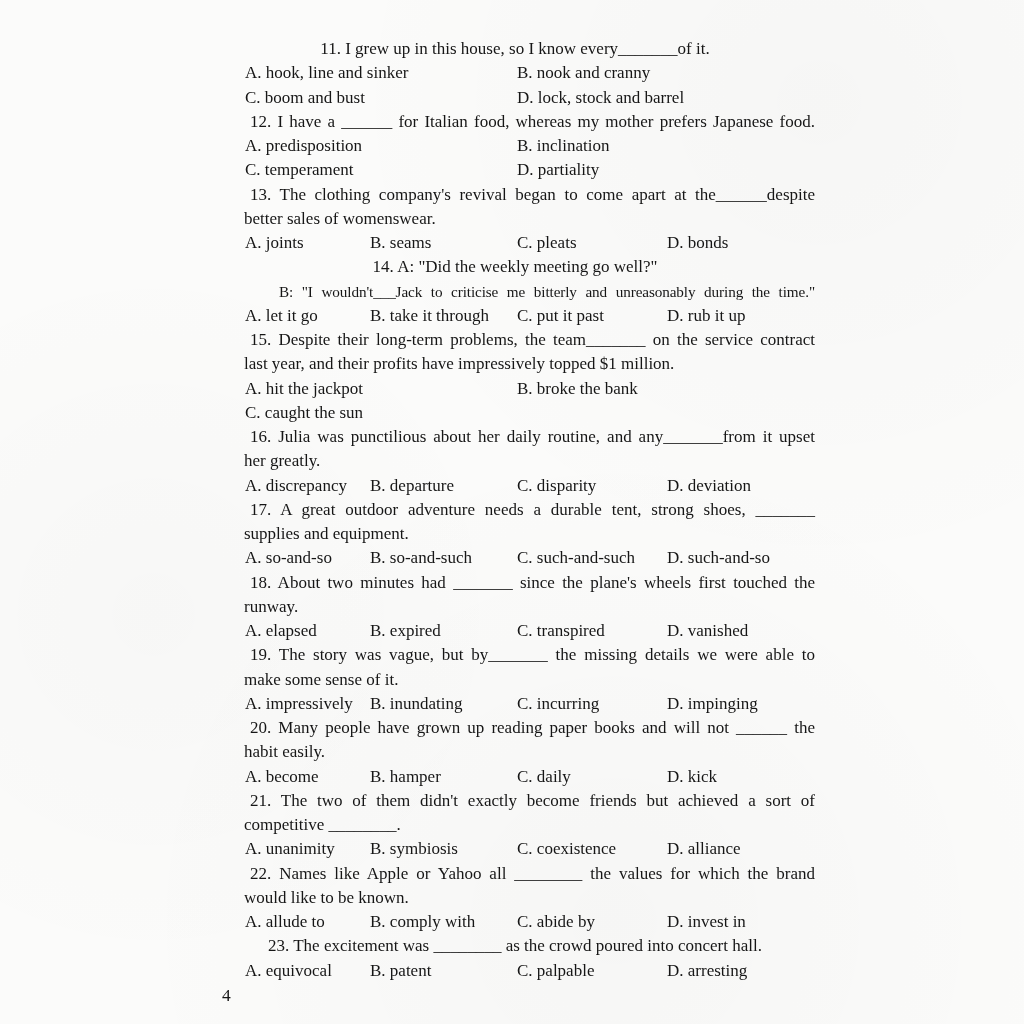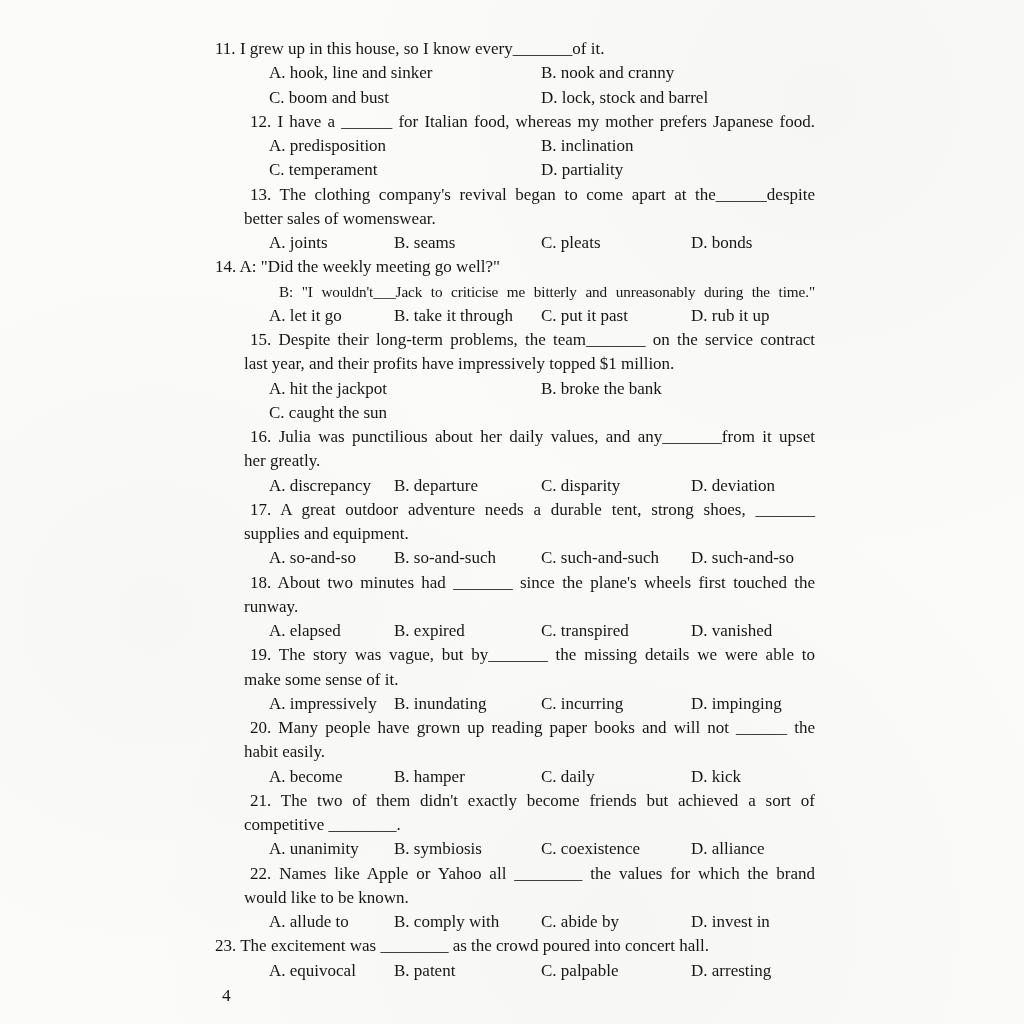--- a/index.html
+++ b/index.html
@@ -32,39 +32,40 @@
     top: 37px;
     width: 600px;
     font-size: 17px;
     line-height: 24.25px;
   }
   .question { margin: 0; }
   .qline { min-height: 24.25px; }
   .qline.first {
     padding-left: 29px;
     text-indent: -29px;
+    text-align: center;
   }
   .qline.cont { padding-left: 29px; }
   .qline.justify {
     text-align: justify;
     text-align-last: justify;
     margin-left: 35px;
   }
   .qline.small {
     font-size: 15.2px;
     letter-spacing: -0.1px;
   }
   .qnum { padding-right: 0; }
   .opts {
     padding-left: 30px;
     display: grid;
   }
   .opts.row  { grid-template-columns: 125px 147px 150px auto; }
   .opts.cols2 { grid-template-columns: 272px auto; }
-  .opt { white-space: nowrap; min-height: 24.25px; margin-left: 24px; }
+  .opt { white-space: nowrap; min-height: 24.25px; }
   .opt-label { }
   .page-num {
     position: absolute;
     left: 222px;
     top: 985px;
     font-size: 17.5px;
   }
 </style>
 </head>
 <body>
@@ -111,21 +112,21 @@
     <section class="question">
       <div class="qline first justify"><span class="qnum">15. </span><span class="qtext">Despite their long-term problems, the team_______ on the service contract</span></div>
       <div class="qline cont"><span class="qtext">last year, and their profits have impressively topped $1 million.</span></div>
       <div class="opts cols2">
         <span class="opt"><span class="opt-label">A. </span><span class="opt-text">hit the jackpot</span></span>
         <span class="opt"><span class="opt-label">B. </span><span class="opt-text">broke the bank</span></span>
         <span class="opt"><span class="opt-label">C. </span><span class="opt-text">caught the sun</span></span>
       </div>
     </section>
     <section class="question">
-      <div class="qline first justify"><span class="qnum">16. </span><span class="qtext">Julia was punctilious about her daily values, and any_______from it upset</span></div>
+      <div class="qline first justify"><span class="qnum">16. </span><span class="qtext">Julia was punctilious about her daily routine, and any_______from it upset</span></div>
       <div class="qline cont"><span class="qtext">her greatly.</span></div>
       <div class="opts row">
         <span class="opt"><span class="opt-label">A. </span><span class="opt-text">discrepancy</span></span>
         <span class="opt"><span class="opt-label">B. </span><span class="opt-text">departure</span></span>
         <span class="opt"><span class="opt-label">C. </span><span class="opt-text">disparity</span></span>
         <span class="opt"><span class="opt-label">D. </span><span class="opt-text">deviation</span></span>
       </div>
     </section>
     <section class="question">
       <div class="qline first justify"><span class="qnum">17. </span><span class="qtext">A great outdoor adventure needs a durable tent, strong shoes, _______</span></div>

